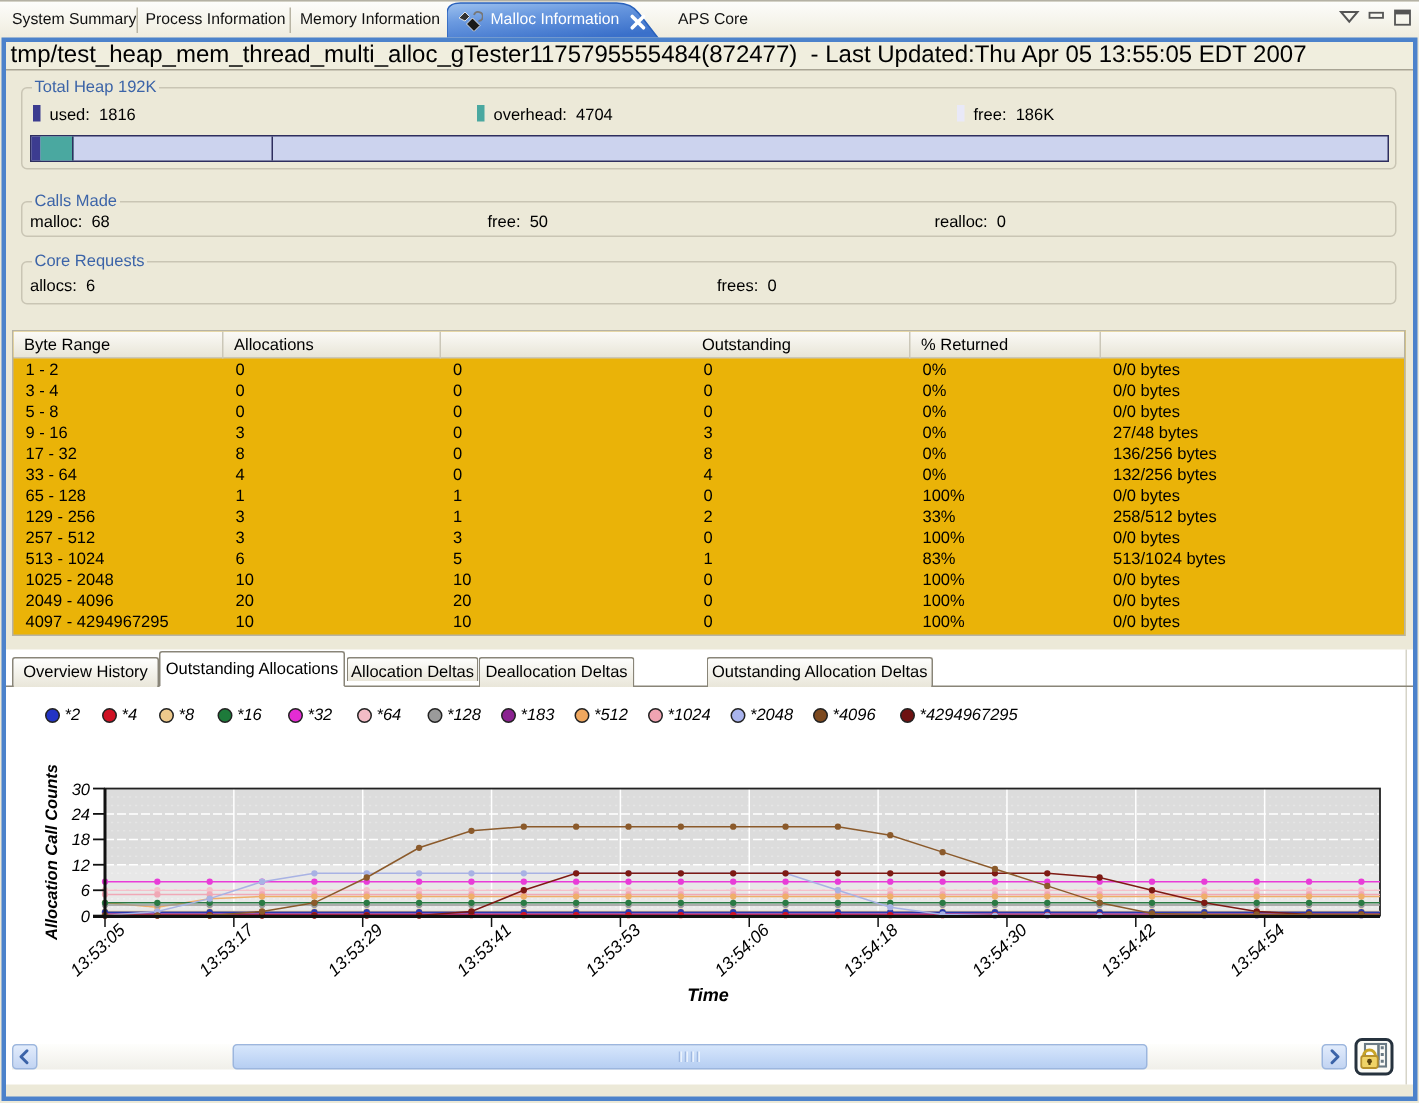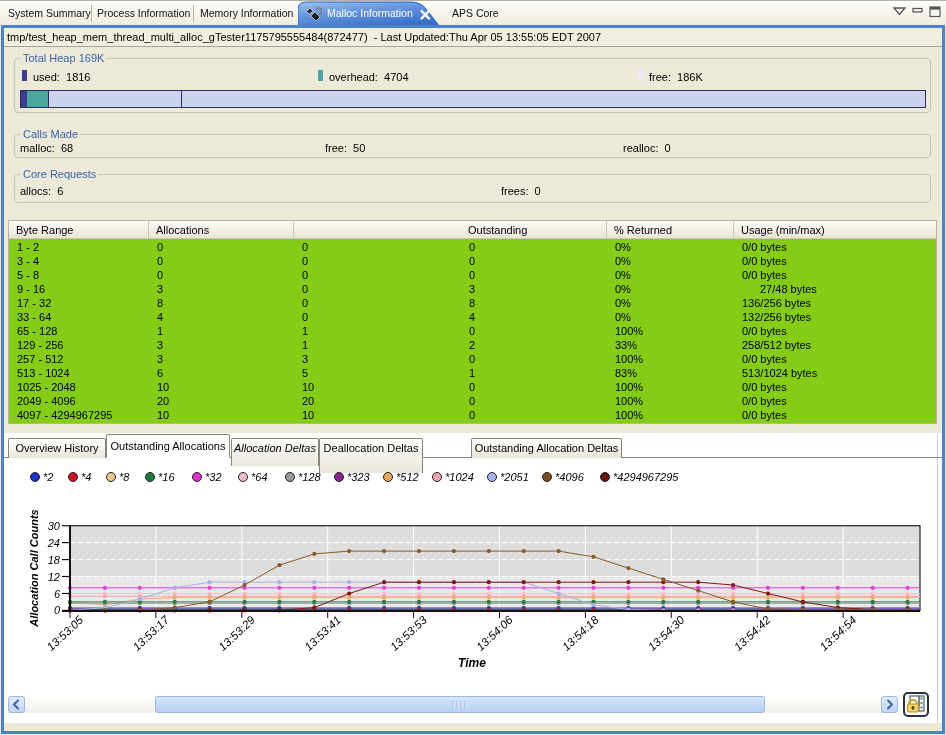--- a/index.html
+++ b/index.html
@@ -5,27 +5,27 @@
 * { margin:0; padding:0; box-sizing:border-box; }
 html,body { width:946px; height:735px; overflow:hidden; }
 body { position:relative; background:#ece9d8; font-family:"Liberation Sans", sans-serif; font-size:11px; color:#000; }
 .abs { position:absolute; }
 
 #tabrow { left:0; top:0; width:946px; height:27px; background:linear-gradient(#fdfdfb,#eeebdc); border-top:1px solid #b4b1a4; }
 .ttab { position:absolute; top:0; height:27px; line-height:26px; font-size:10.5px; color:#111; white-space:pre; }
 .tsep { position:absolute; top:5px; height:17px; width:1px; background:#b8b4a4; }
 
 #view { left:1px; top:25px; width:944px; height:709px; border:3px solid #4c82cb; background:#ece9d8; }
-#infobar { left:4px; top:28px; width:938px; height:19px; background:#f0eede; border-bottom:1px solid #a8a494; line-height:18px; padding-left:3px; font-size:11px; }
+#infobar { left:4px; top:28px; width:938px; height:19px; background:#f0eede; border-bottom:1px solid #a8a494; line-height:18px; padding-left:3px; font-size:16px; }
 
 fieldset.grp { position:absolute; border:1px solid #c9c5b4; border-radius:4px; }
 fieldset.grp legend { font-size:11px; color:#3c64a8; margin-left:6px; padding:0 2px; }
 .lgsq { position:absolute; width:5px; height:11px; }
 
-#tbl { left:8px; top:220px; width:929px; height:204px; background:#84cc16; border:1px solid #b7b3a4; }
+#tbl { left:8px; top:220px; width:929px; height:204px; background:#eab308; border:1px solid #b7b3a4; }
 #thead { position:absolute; left:0; top:0; width:927px; height:18px; background:linear-gradient(#fbfaf7,#e8e5d7); border-bottom:1px solid #cbc7b8; }
 .hc { position:absolute; top:0; height:18px; line-height:18px; padding-left:7px; border-right:1px solid #cbc7b8; }
 .trow { position:absolute; left:0; width:927px; height:14px; line-height:14px; }
 .tc { position:absolute; top:0; height:14px; padding-left:8px; }
 
 #panel { left:4px; top:433px; width:938px; height:290px; background:#fff; }
 .btab { position:absolute; border:1px solid #898578; border-bottom:none; border-radius:2px 2px 0 0; background:linear-gradient(#fefefd,#e9e6d9); font-size:11px; text-align:center; }
 #tabline { position:absolute; left:4px; top:457px; width:938px; height:1px; background:#898578; }
 .ldot { position:absolute; width:10px; height:10px; border-radius:50%; border:1px solid #222; }
 .llab { position:absolute; font-style:italic; font-size:11px; top:471px; }
@@ -69,21 +69,21 @@
   <path d="M4,2 L15,2 L9.5,8.5 Z" fill="none" stroke="#555" stroke-width="1.3"></path>
   <rect x="23" y="2.5" width="9" height="3.4" fill="none" stroke="#555" stroke-width="1.2"></rect>
   <rect x="40" y="1" width="10" height="9.5" fill="none" stroke="#555" stroke-width="1.2"></rect>
   <rect x="40" y="1" width="10" height="2.6" fill="#555"></rect>
 </svg>
 
 <div class="abs" id="view"></div>
 <div class="abs" id="infobar">tmp/test_heap_mem_thread_multi_alloc_gTester1175795555484(872477)&nbsp; - Last Updated:Thu Apr 05 13:55:05 EDT 2007</div>
 
 <fieldset class="grp" style="left:14px;top:52px;width:917px;height:61px;">
-    <legend>Total Heap 169K</legend>
+    <legend>Total Heap 192K</legend>
   </fieldset>
 <div class="lgsq" style="left:22px;top:70px;background:#3c3c90;"></div>
 <div class="abs" style="left:33px;top:71px;">used:&nbsp; 1816</div>
 <div class="lgsq" style="left:318px;top:70px;background:#4aa8a0;"></div>
 <div class="abs" style="left:329px;top:71px;">overhead:&nbsp; 4704</div>
 <div class="lgsq" style="left:638px;top:70px;background:#e9e9f8;"></div>
 <div class="abs" style="left:649px;top:71px;">free:&nbsp; 186K</div>
 <div class="abs" style="left:20px;top:90px;width:906px;height:18px;border:1px solid #2e2e5e;background:#ccd3ee;">
   <div class="abs" style="left:0;top:0;width:6px;height:16px;background:#3c3c90;"></div>
   <div class="abs" style="left:6px;top:0;width:22px;height:16px;background:#4aa8a0;border-right:1px solid #2e2e5e;"></div>
@@ -94,29 +94,28 @@
     <legend>Calls Made</legend>
   </fieldset>
 <div class="abs" style="left:20px;top:142px;">malloc:&nbsp; 68</div>
 <div class="abs" style="left:325px;top:142px;">free:&nbsp; 50</div>
 <div class="abs" style="left:623px;top:142px;">realloc:&nbsp; 0</div>
 
 <fieldset class="grp" style="left:14px;top:168px;width:917px;height:35px;">
     <legend>Core Requests</legend>
   </fieldset>
 <div class="abs" style="left:20px;top:185px;">allocs:&nbsp; 6</div>
-<div class="abs" style="left:478px;top:185px;margin-left:23px;">frees:&nbsp; 0</div>
+<div class="abs" style="left:478px;top:185px;">frees:&nbsp; 0</div>
 
 <div class="abs" id="tbl">
   <div id="thead">
     <div class="hc" style="left:0;width:140px;">Byte Range</div>
     <div class="hc" style="left:140px;width:145px;">Allocations</div>
     <div class="hc" style="left:452px;width:146px;">Outstanding</div>
     <div class="hc" style="left:598px;width:127px;">% Returned</div>
-    <div class="hc" style="left:725px;width:201px;border-right:none;">Usage (min/max)</div>
   <div class="trow" style="top:19px;">
         <div class="tc" style="left:0px;">1 - 2</div>
         <div class="tc" style="left:140px;">0</div>
         <div class="tc" style="left:285px;">0</div>
         <div class="tc" style="left:452px;">0</div>
         <div class="tc" style="left:598px;">0%</div>
         <div class="tc" style="left:725px;">0/0 bytes</div>
       </div>
 <div class="trow" style="top:33px;">
         <div class="tc" style="left:0px;">3 - 4</div>
@@ -133,21 +132,21 @@
         <div class="tc" style="left:452px;">0</div>
         <div class="tc" style="left:598px;">0%</div>
         <div class="tc" style="left:725px;">0/0 bytes</div>
       </div>
 <div class="trow" style="top:61px;">
         <div class="tc" style="left:0px;">9 - 16</div>
         <div class="tc" style="left:140px;">3</div>
         <div class="tc" style="left:285px;">0</div>
         <div class="tc" style="left:452px;">3</div>
         <div class="tc" style="left:598px;">0%</div>
-        <div class="tc" style="left:743px;">27/48 bytes</div>
+        <div class="tc" style="left:725px;">27/48 bytes</div>
       </div>
 <div class="trow" style="top:75px;">
         <div class="tc" style="left:0px;">17 - 32</div>
         <div class="tc" style="left:140px;">8</div>
         <div class="tc" style="left:285px;">0</div>
         <div class="tc" style="left:452px;">8</div>
         <div class="tc" style="left:598px;">0%</div>
         <div class="tc" style="left:725px;">136/256 bytes</div>
       </div>
 <div class="trow" style="top:89px;">
@@ -215,46 +214,46 @@
         <div class="tc" style="left:725px;">0/0 bytes</div>
       </div>
 </div>
 </div>
 
 <div class="abs" id="panel"></div>
 <div class="abs" style="left:937px;top:433px;width:1px;height:290px;background:#d6d4c8;"></div>
 <div id="tabline"></div>
 <div class="btab" style="left:8px;top:438px;width:98px;height:20px;line-height:19px;">Overview History</div>
 <div class="btab" style="left:106px;top:434px;width:124px;height:24px;line-height:23px;background:#fff;border-bottom:1px solid #fff;z-index:3;">Outstanding Allocations</div>
-<div class="btab" style="left:231px;top:438px;width:88px;height:28px;line-height:19px;font-style:italic;">Allocation Deltas</div>
-<div class="btab" style="left:319px;top:438px;width:104px;height:35px;line-height:19px;">Deallocation Deltas</div>
+<div class="btab" style="left:231px;top:438px;width:88px;height:16px;line-height:19px;">Allocation Deltas</div>
+<div class="btab" style="left:319px;top:438px;width:104px;height:20px;line-height:19px;">Deallocation Deltas</div>
 <div class="btab" style="left:423px;top:438px;width:151px;height:20px;line-height:19px;margin-left:48px;">Outstanding Allocation Deltas</div>
 
 <div class="ldot" style="left:30px;top:472px;background:#2334c4;"></div>
 <div class="llab" style="left:43px;">*2</div>
 <div class="ldot" style="left:68px;top:472px;background:#cf1224;"></div>
 <div class="llab" style="left:81px;">*4</div>
 <div class="ldot" style="left:106px;top:472px;background:#eec98c;"></div>
 <div class="llab" style="left:119px;">*8</div>
 <div class="ldot" style="left:145px;top:472px;background:#1d7a3a;"></div>
 <div class="llab" style="left:158px;">*16</div>
 <div class="ldot" style="left:192px;top:472px;background:#e42cd4;"></div>
 <div class="llab" style="left:205px;">*32</div>
 <div class="ldot" style="left:238px;top:472px;background:#f2bcc6;"></div>
 <div class="llab" style="left:251px;">*64</div>
 <div class="ldot" style="left:285px;top:472px;background:#9a9a9a;"></div>
 <div class="llab" style="left:298px;">*128</div>
 <div class="ldot" style="left:334px;top:472px;background:#8a2290;"></div>
-<div class="llab" style="left:347px;">*323</div>
+<div class="llab" style="left:347px;">*183</div>
 <div class="ldot" style="left:383px;top:472px;background:#efa75e;"></div>
 <div class="llab" style="left:396px;">*512</div>
 <div class="ldot" style="left:432px;top:472px;background:#f0a4b2;"></div>
 <div class="llab" style="left:445px;">*1024</div>
 <div class="ldot" style="left:487px;top:472px;background:#a9b4ee;"></div>
-<div class="llab" style="left:500px;">*2051</div>
+<div class="llab" style="left:500px;">*2048</div>
 <div class="ldot" style="left:542px;top:472px;background:#7d4a20;"></div>
 <div class="llab" style="left:555px;">*4096</div>
 <div class="ldot" style="left:600px;top:472px;background:#6e1212;"></div>
 <div class="llab" style="left:613px;">*4294967295</div>
 <svg class="abs" id="chart" style="left:0;top:460px;" width="946" height="240">
 <rect x="70" y="65.7" width="850" height="84.7" fill="#dcdcdc"></rect>
 <rect x="70" y="116.5" width="850" height="33.9" fill="rgba(255,255,255,0.35)"></rect>
 <path d="M70 144.8 H920 M70 139.1 H920 M70 127.8 H920 M70 122.2 H920 M70 110.9 H920 M70 105.2 H920 M70 93.9 H920 M70 88.3 H920 M70 77.0 H920 M70 71.4 H920" stroke="rgba(255,255,255,0.25)" stroke-width="1" stroke-dasharray="1.5,2.5" fill="none"></path>
 <path d="M70 133.5 H920 M70 116.5 H920 M70 99.6 H920 M70 82.6 H920" stroke="#ffffff" stroke-width="1" stroke-dasharray="6,2" fill="none"></path>
 <path d="M155.9 65.7 V150.4 M241.8 65.7 V150.4 M327.7 65.7 V150.4 M413.6 65.7 V150.4 M499.5 65.7 V150.4 M585.4 65.7 V150.4 M671.3 65.7 V150.4 M757.2 65.7 V150.4 M843.1 65.7 V150.4" stroke="#ffffff" stroke-width="1" fill="none"></path>

